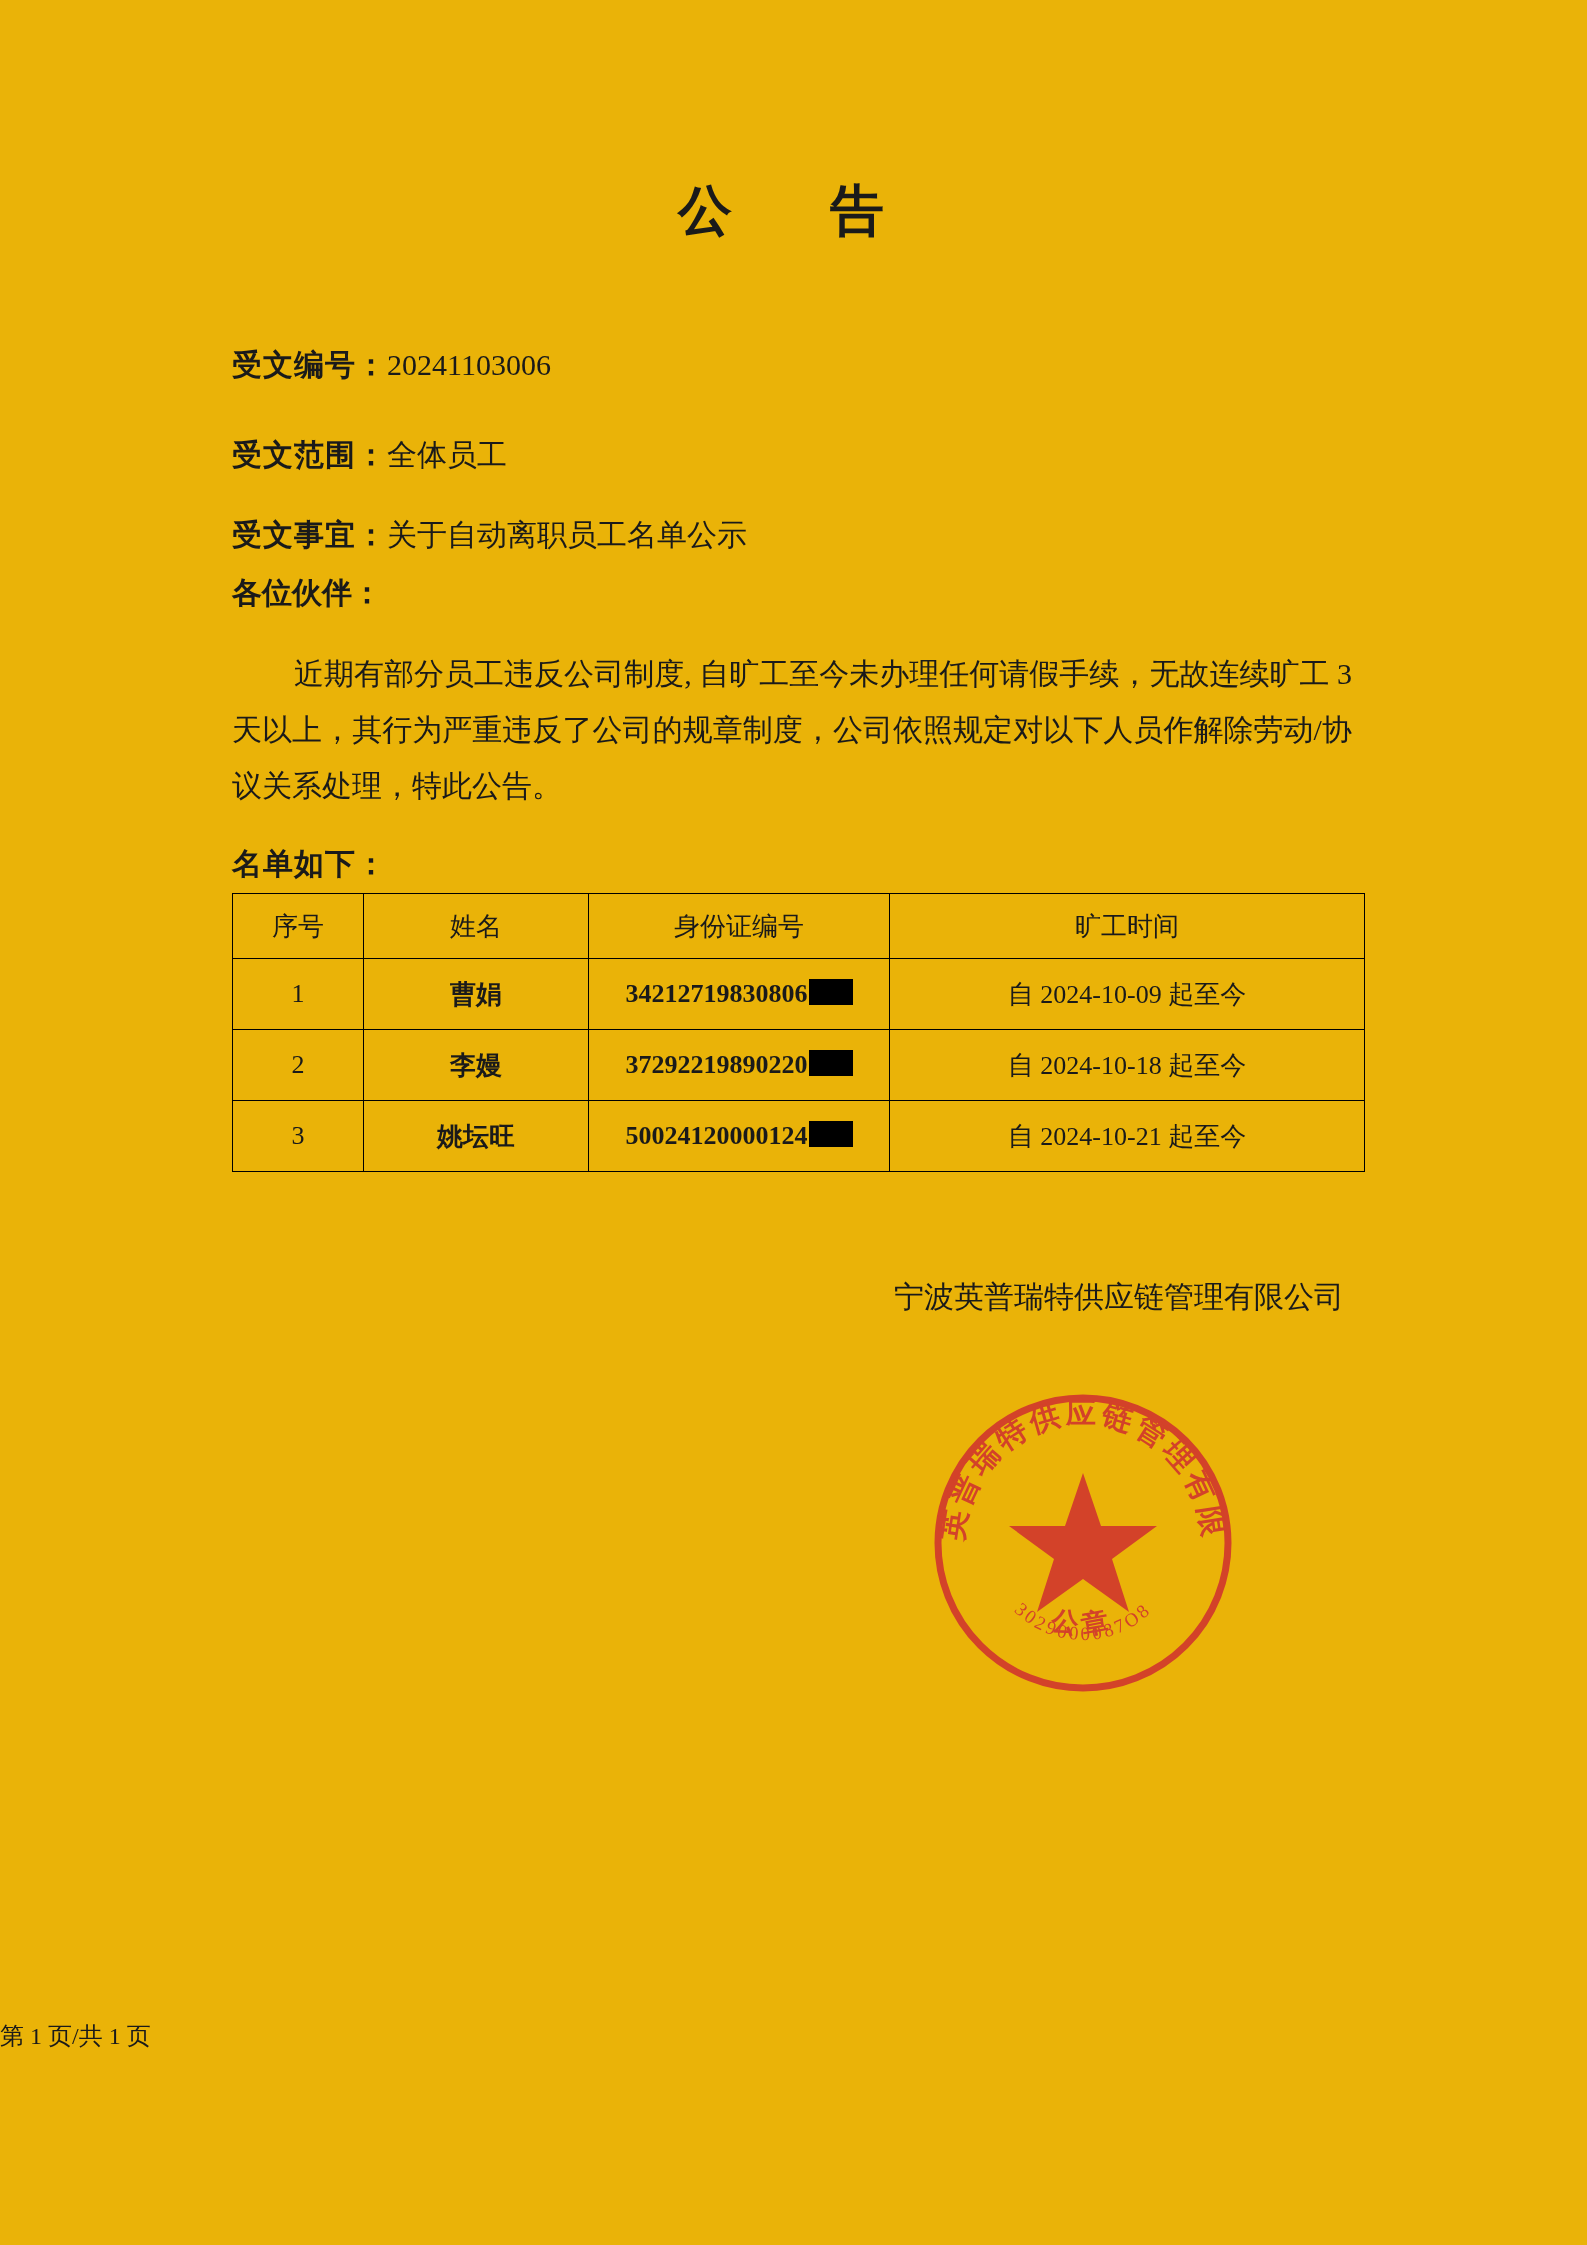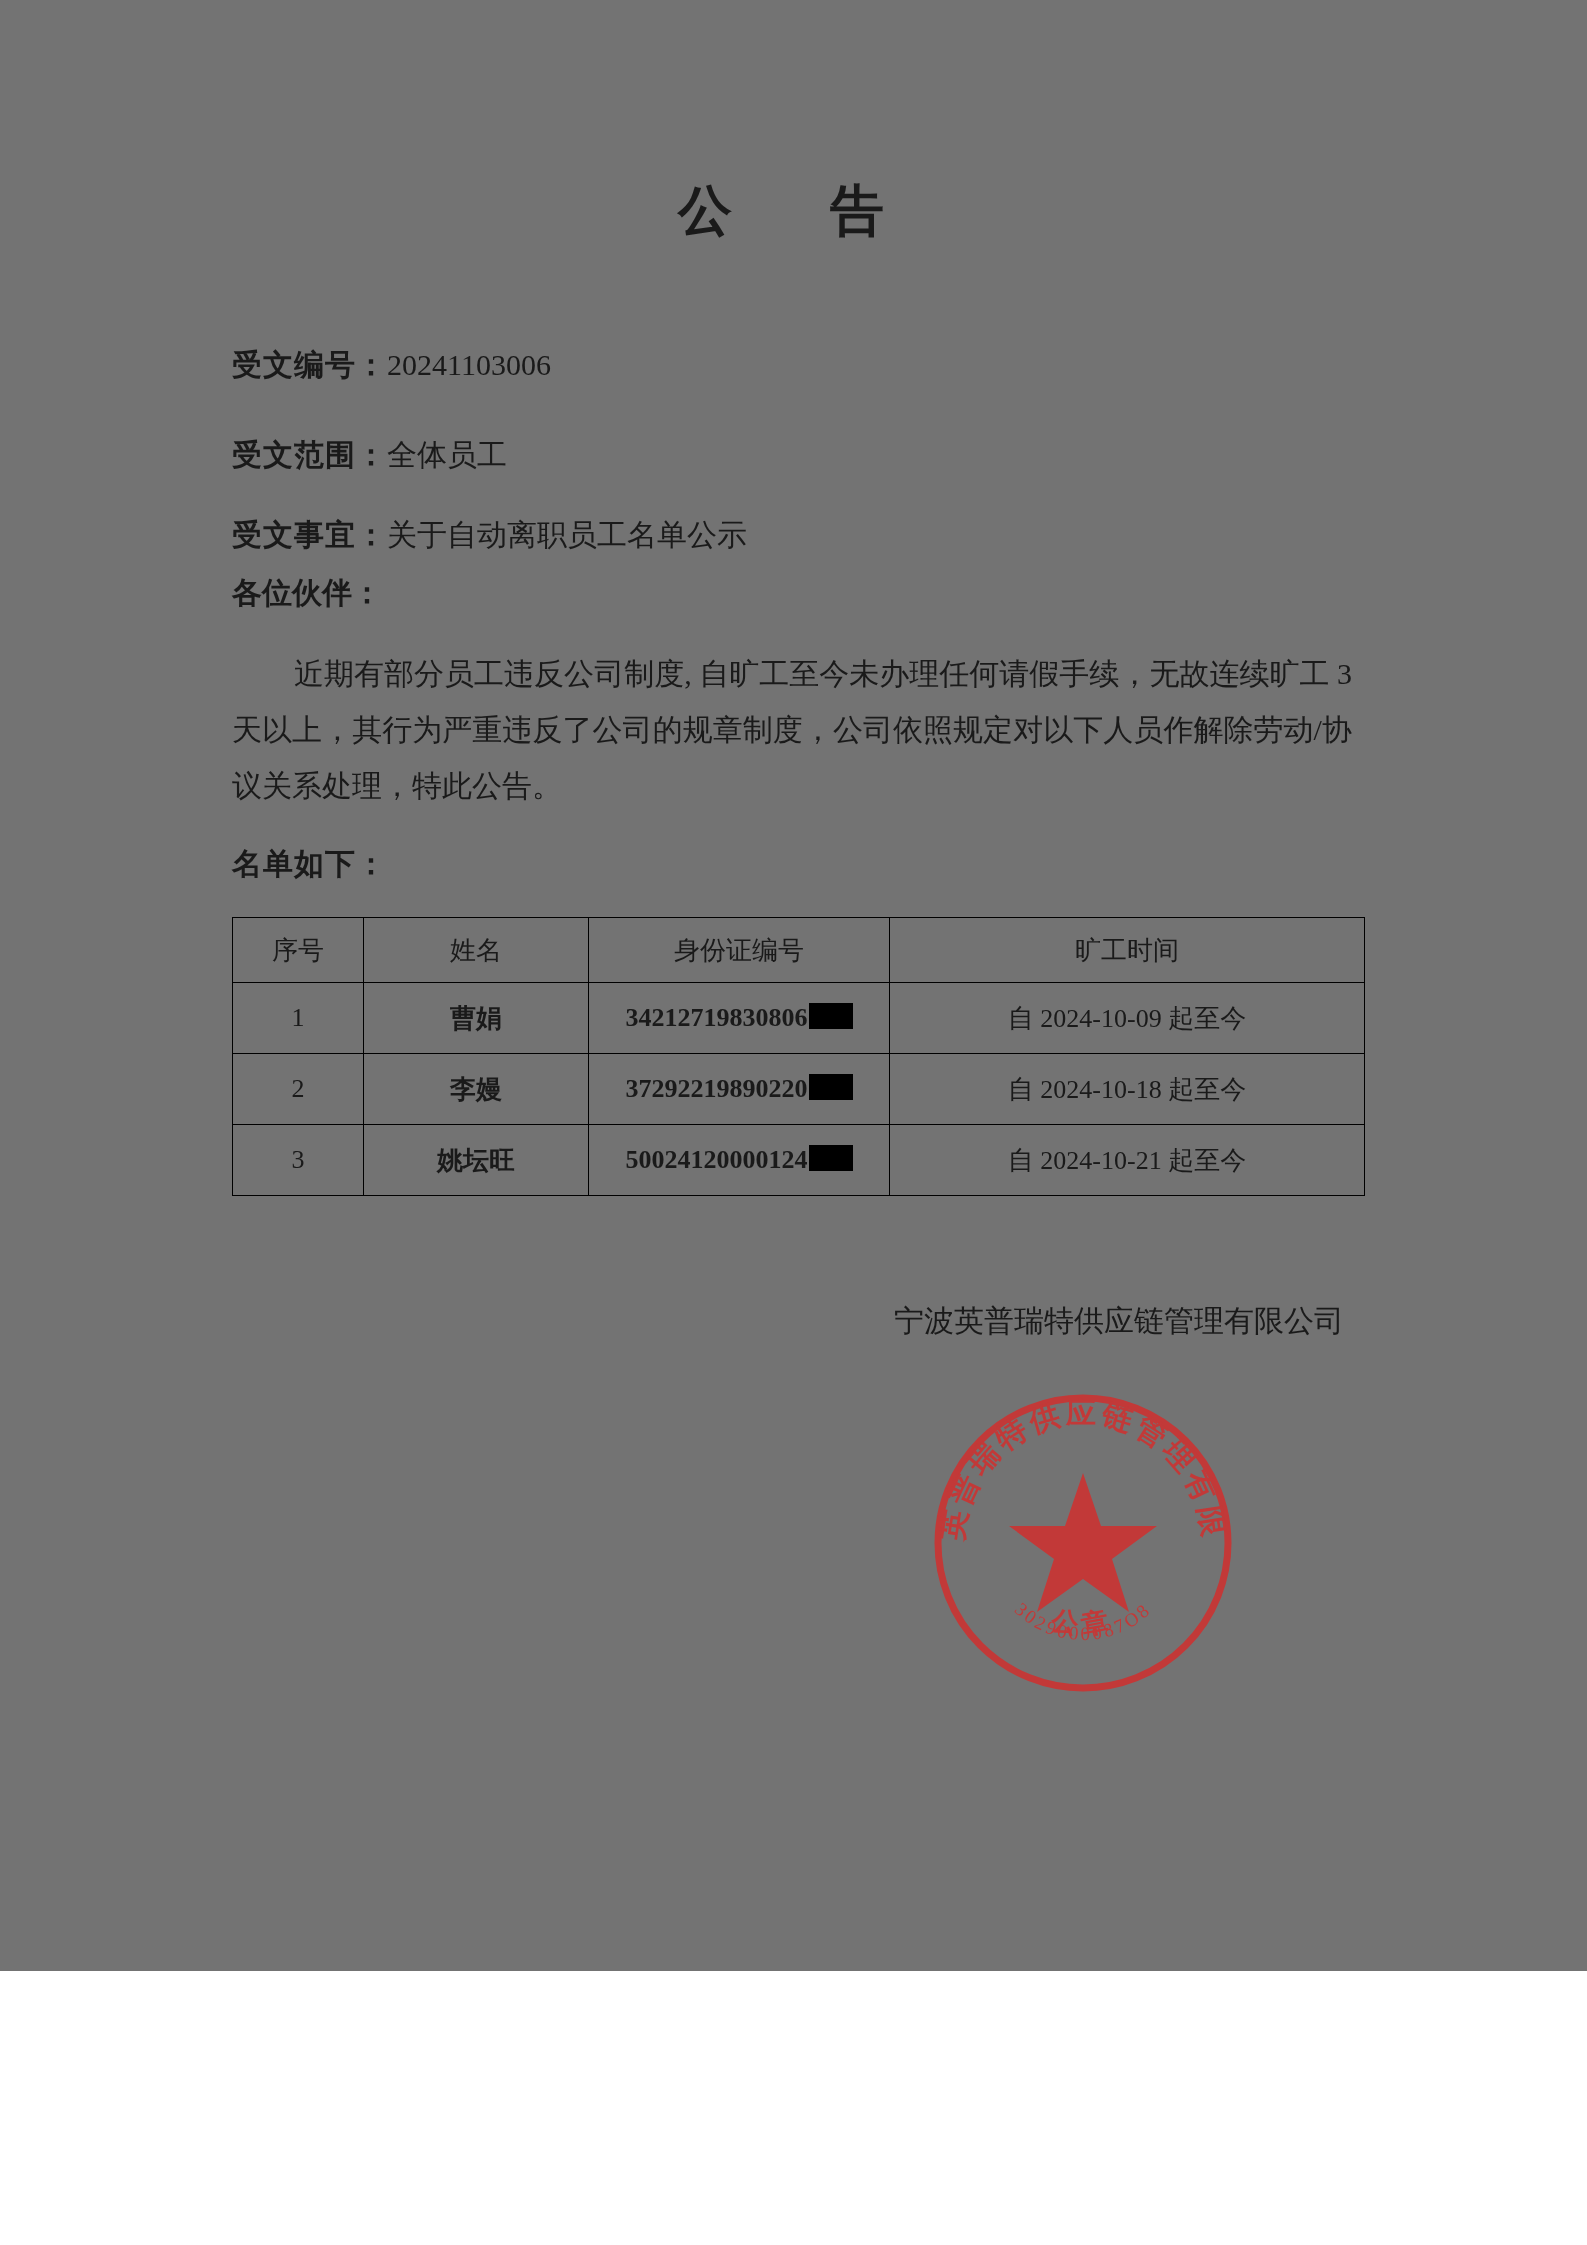--- a/index.html
+++ b/index.html
@@ -7,23 +7,23 @@
     padding: 0;
     background: #ffffff;
   }
   body {
     font-family: "Liberation Serif", "DejaVu Serif", serif;
     color: #1a1a1a;
   }
   .page {
     position: relative;
     width: 1587px;
-    height: 1971px;
+    height: 2245px;
     margin: 0 auto;
-    background: #737373;
+    background: #eab308;
     overflow: hidden;
   }
   .content {
     position: absolute;
     left: 232px;
     top: 0;
     width: 1120px;
   }
   .doc-title {
     text-align: center;
@@ -66,21 +66,21 @@
   }
   .list-label {
     font-size: 30px;
     margin-top: 30px;
     font-weight: bold;
     letter-spacing: 1px;
   }
   table.namelist {
     border-collapse: collapse;
     width: 1120px;
-    margin-top: 32px;
+    margin-top: 8px;
     table-layout: fixed;
     border-radius: 14px;
   }
   table.namelist th, table.namelist td {
     border: 1.6px solid #000000;
     text-align: center;
     font-size: 26px;
     font-family: "Liberation Serif", "DejaVu Serif", serif;
   }
   table.namelist th {

